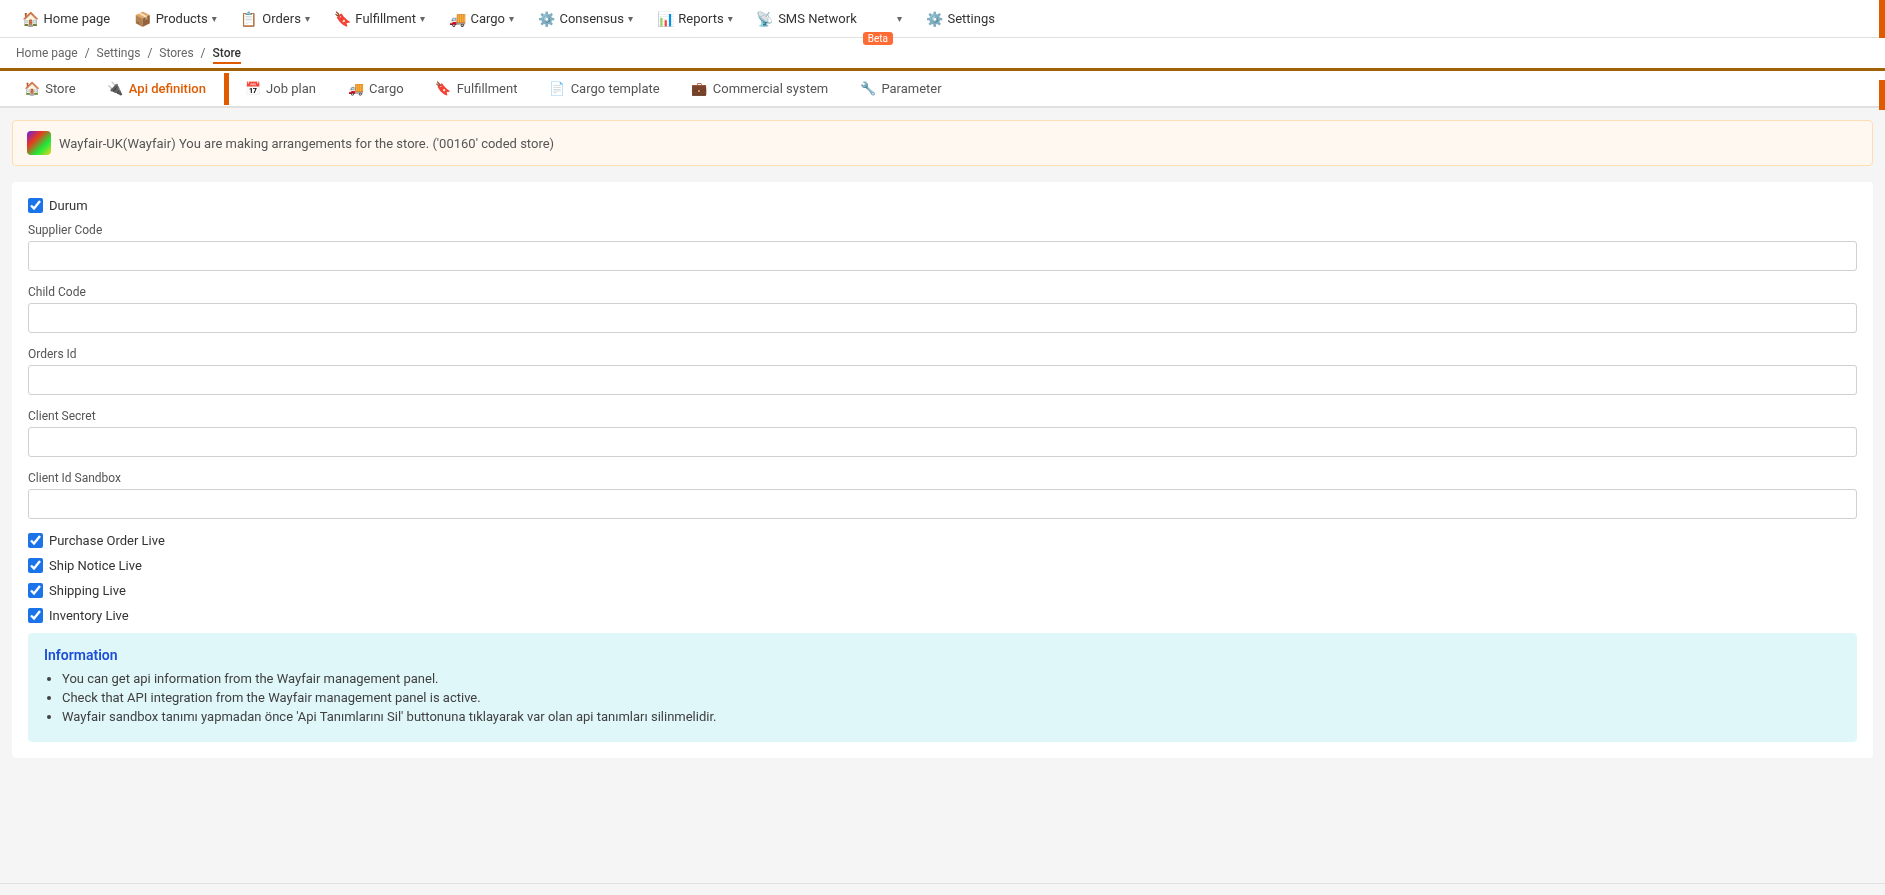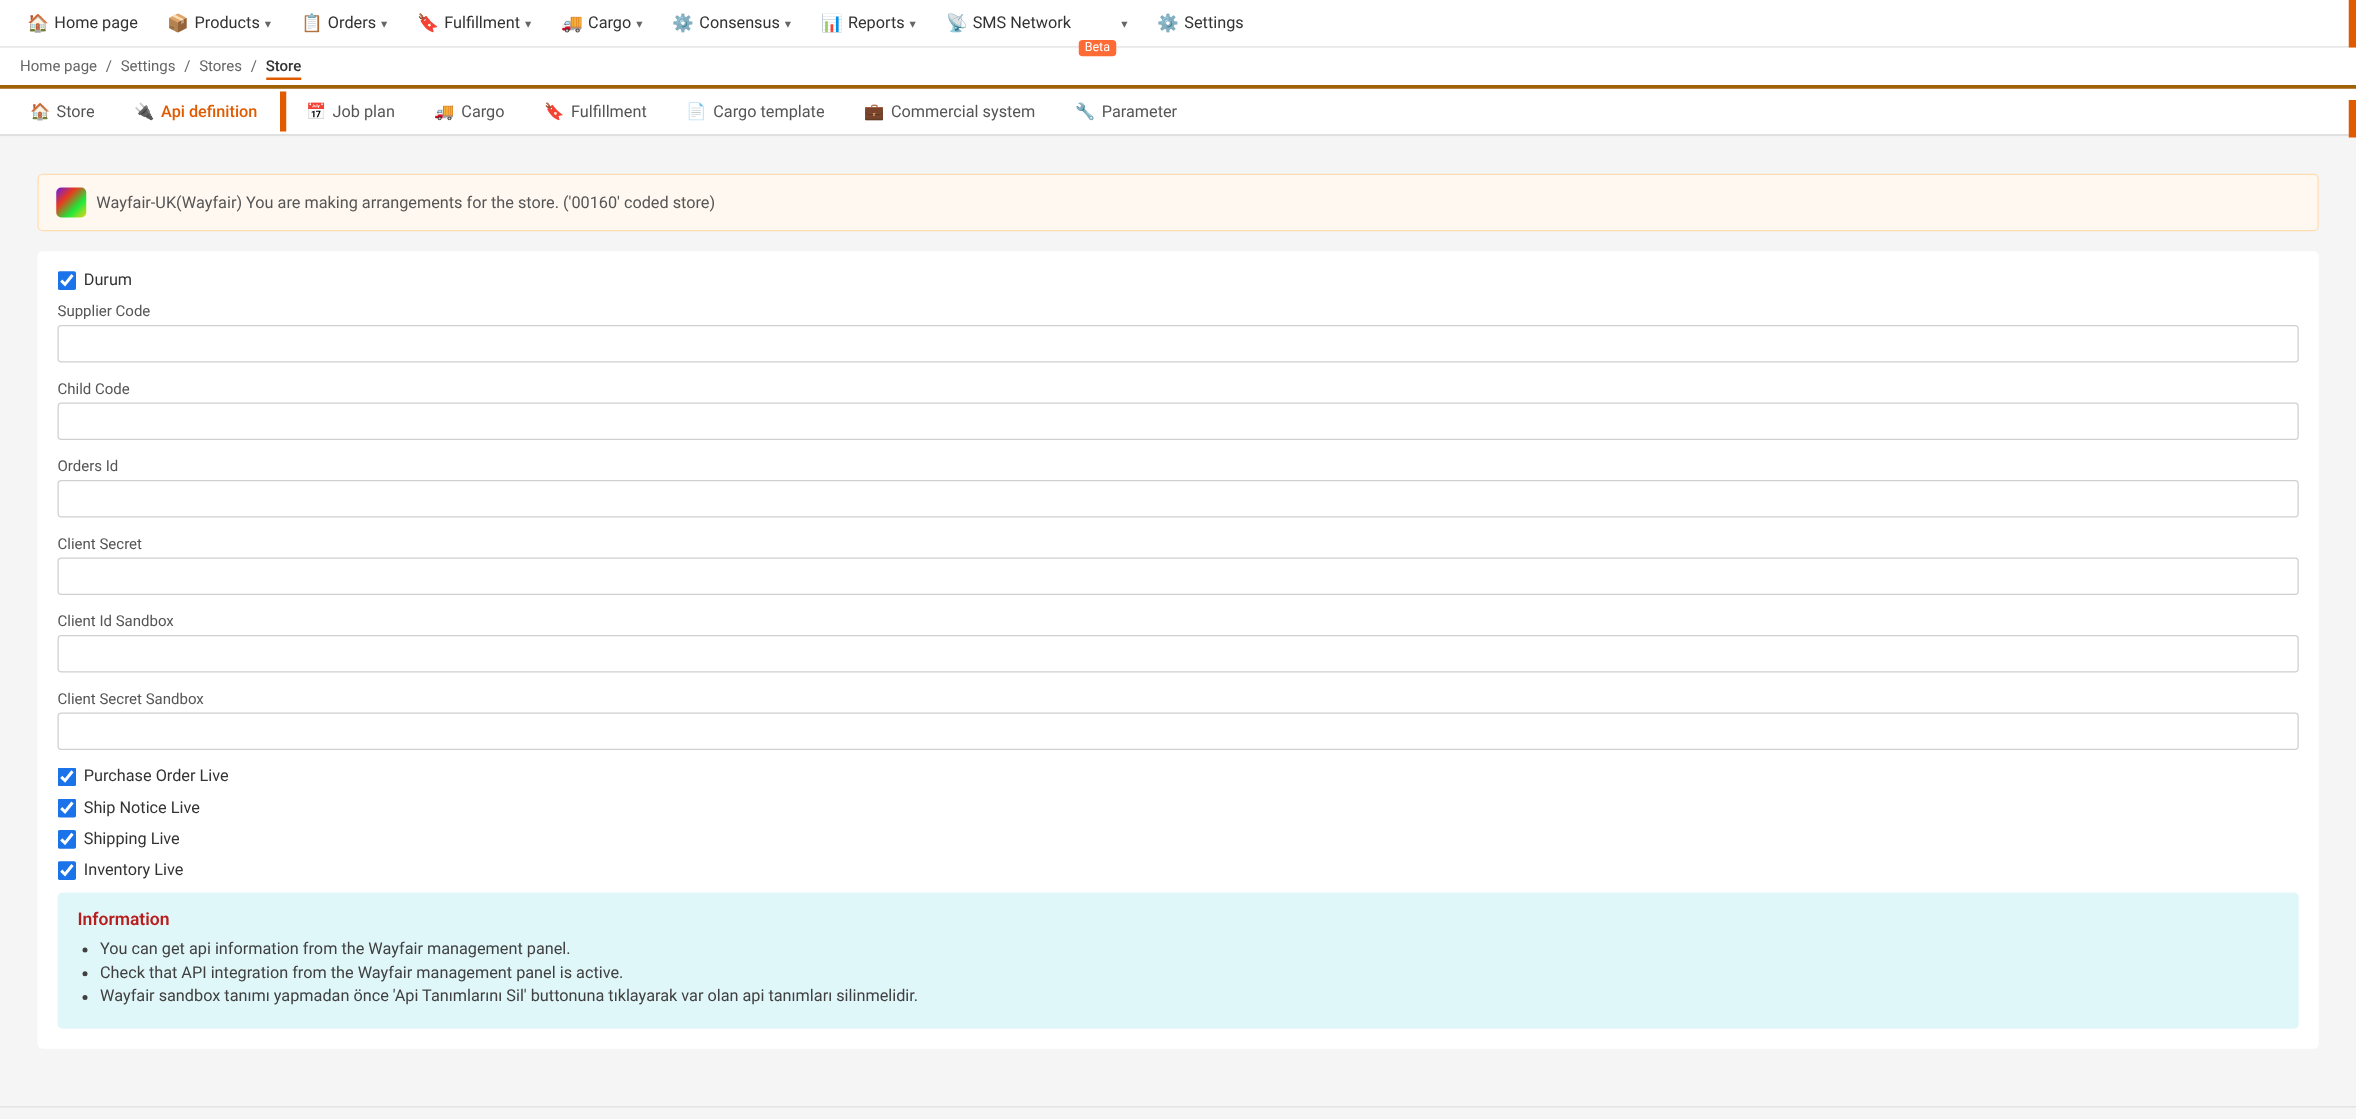--- a/index.html
+++ b/index.html
@@ -93,21 +93,21 @@
     .tab-indicator {
       width: 5px;
       height: 32px;
       background: #e05a00;
       margin-left: 2px;
       flex-shrink: 0;
     }
 
     
     .main-content {
-      padding: 30px;
+      padding: 12px;
       background: #f5f5f5;
       min-height: calc(100vh - 120px);
     }
 
     
     .warning-banner {
       background: #fff8f0;
       border: 1px solid #ffddb3;
       border-radius: 4px;
       padding: 10px 14px;
@@ -167,21 +167,21 @@
     }
 
     
     .info-box {
       background: #e0f7fa;
       border-radius: 4px;
       padding: 14px 16px;
       margin-top: 10px;
     }
     .info-box .info-title {
-      color: #b91c1c;
+      color: #1d4ed8;
       font-weight: 600;
       font-size: 14px;
       margin-bottom: 8px;
     }
     .info-box ul {
       padding-left: 18px;
     }
     .info-box ul li {
       color: #404040;
       font-size: 13px;
@@ -358,24 +358,20 @@
     <div class="form-row">
       <label class="form-label">Client Secret</label>
       <input type="password" class="form-input" style="">
     </div>
 
     <div class="form-row">
       <label class="form-label">Client Id Sandbox</label>
       <input type="text" class="form-input" value="" style="">
     </div>
 
-    <div class="form-row">
-      <label class="form-label">Client Secret Sandbox</label>
-      <input type="password" class="form-input" style="">
-    </div>
 
     <div class="checkbox-row">
       <input type="checkbox" id="purchase-order-live" checked="" style="">
       <label for="purchase-order-live">Purchase Order Live</label>
     </div>
 
     <div class="checkbox-row">
       <input type="checkbox" id="ship-notice-live" checked="" style="">
       <label for="ship-notice-live">Ship Notice Live</label>
     </div>

